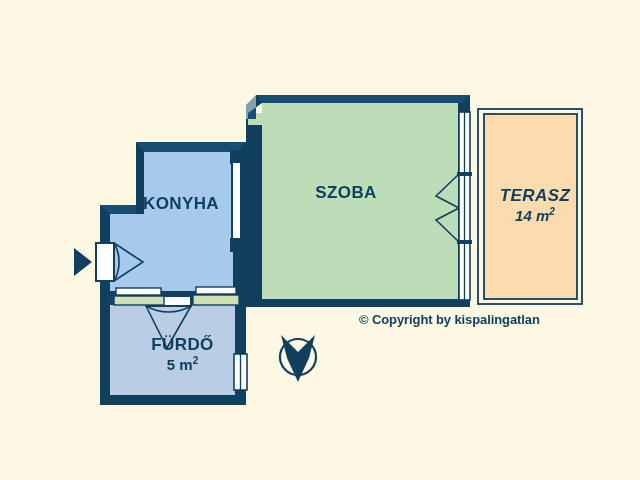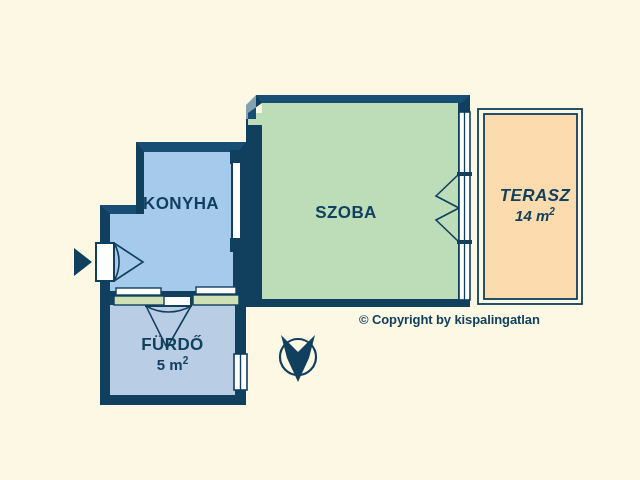--- a/index.html
+++ b/index.html
@@ -45,23 +45,23 @@
     font-size: 15px;
     font-weight: bold;
     display: block;
     margin-top: 1px;
   }
   .room-area .sup {
     font-size: 10px;
     vertical-align: super;
   }
   #label-konyha { left: 126px; top: 194px; width: 110px; }
-  #label-szoba  { left: 266px; top: 183px; width: 160px; margin-top: 20px; }
+  #label-szoba  { left: 266px; top: 183px; width: 160px; }
   #label-terasz { left: 470px; top: 186px; width: 130px; font-style: italic; }
-  #label-furdo  { left: 110px; top: 335px; width: 125px; }
+  #label-furdo  { left: 110px; top: 335px; width: 125px; padding-left: 10px; }
   #copyright-text {
     position: absolute;
     left: 359px;
     top: 312px;
     font-size: 13px;
     font-weight: bold;
     color: #11405f;
     letter-spacing: -0.1px;
     white-space: nowrap;
   }

